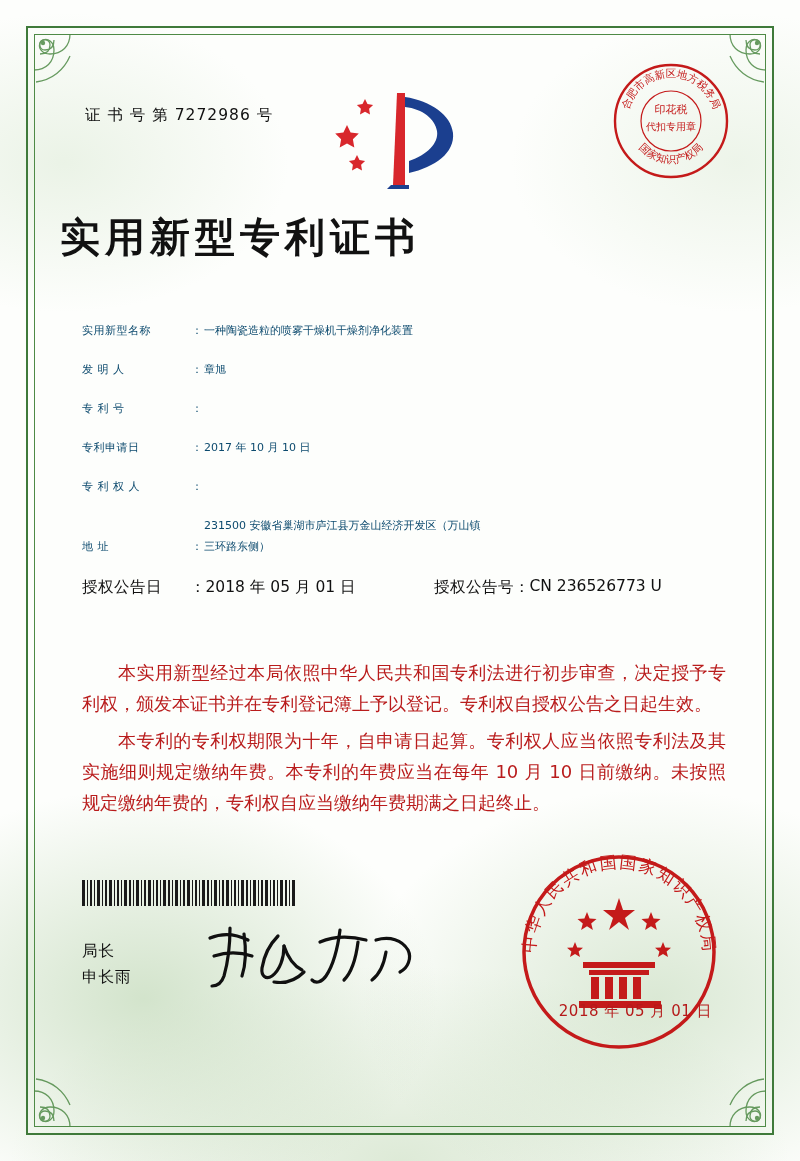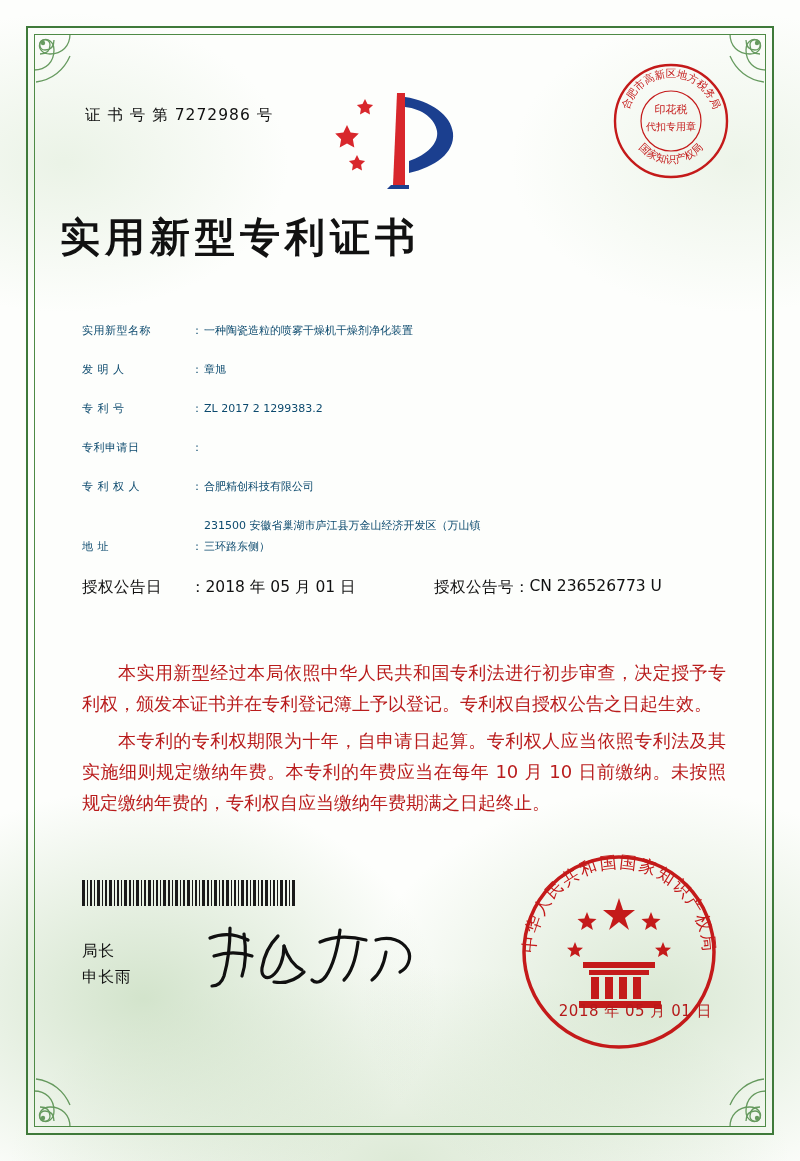--- a/index.html
+++ b/index.html
@@ -292,32 +292,31 @@
 
       <div class="field-row">
         <div class="field-label">发  明  人</div>
         <div class="field-colon">：</div>
         <div class="field-value">章旭</div>
       </div>
 
       <div class="field-row">
         <div class="field-label">专  利  号</div>
         <div class="field-colon">：</div>
-        <div class="field-value">ZL 2017 2 1299383.2</div>
       </div>
 
       <div class="field-row">
         <div class="field-label">专利申请日</div>
         <div class="field-colon">：</div>
+        <div class="field-value">2017 年 10 月 10 日</div>
       </div>
 
       <div class="field-row">
         <div class="field-label">专 利 权 人</div>
         <div class="field-colon">：</div>
-        <div class="field-value">合肥精创科技有限公司</div>
       </div>
 
       <div class="field-row">
         <div class="field-label">地        址</div>
         <div class="field-colon">：</div>
         <div class="field-value">
           <span>231500 安徽省巢湖市庐江县万金山经济开发区（万山镇</span>
           <span class="cont">三环路东侧）</span>
         </div>
       </div>

